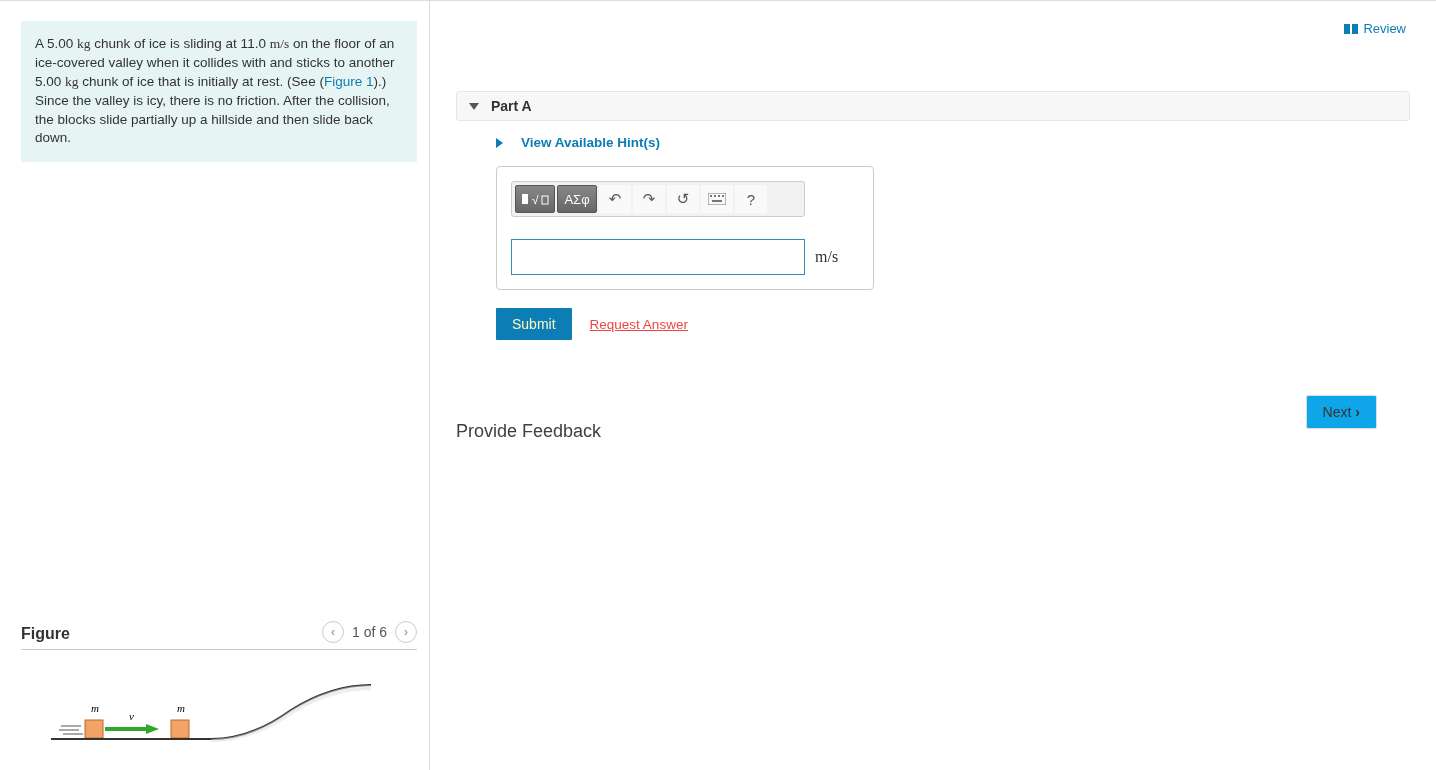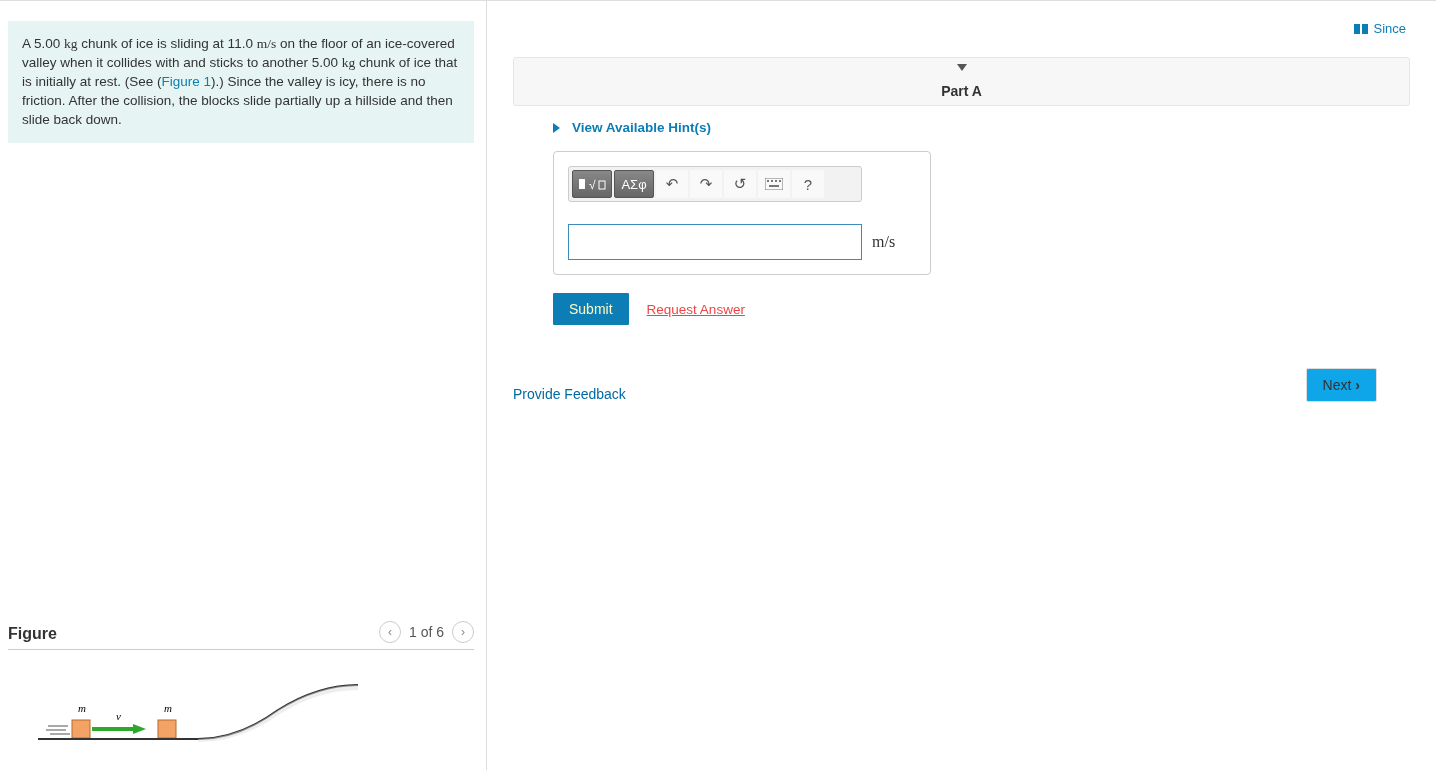--- a/index.html
+++ b/index.html
@@ -9,22 +9,22 @@
     font-size: 14px;
     color: #333;
     background: #fff;
   }
   .container {
     display: flex;
     border-top: 1px solid #ddd;
     min-height: 770px;
   }
   .left-panel {
-    width: 487px;
-    padding: 20px 12px 20px 8px;
+    width: 430px;
+    padding: 20px 12px 20px 21px;
     border-right: 1px solid #ddd;
     display: flex;
     flex-direction: column;
   }
   .problem-box {
     background: #e6f5f3;
     padding: 14px 14px;
     font-size: 13.5px;
     line-height: 1.4;
     color: #333;
@@ -70,34 +70,33 @@
     cursor:pointer;
   }
   .part-header {
     display: flex;
     align-items: center;
     gap: 12px;
     background: #f7f7f7;
     border: 1px solid #e6e6e6;
     border-radius: 3px;
     padding: 6px 12px;
-    margin-top: 36px;
-    cursor:pointer;
-    flex-direction:column;
+    margin-top: 70px;
+    cursor:pointer;
   }
   .part-header .caret {
     width:0;height:0;border-left:5px solid transparent;border-right:5px solid transparent;border-top:7px solid #555;
   }
   .part-title { font-weight: bold; }
   .part-body { padding: 14px 0 0 40px; }
   .question-text { margin-bottom: 10px; }
   .instruction { font-weight: bold; margin-bottom: 14px; }
   .hints-link {
     color: #0d7db5; font-weight: bold; font-size: 13.5px;
-    display:flex; align-items:center; gap:12px; cursor:pointer;
+    display:flex; align-items:center; gap:18px; cursor:pointer;
     margin-bottom: 16px;
   }
   .hints-link .tri {
     width:0;height:0;border-top:5px solid transparent;border-bottom:5px solid transparent;border-left:7px solid #0d7db5;
   }
   .answer-box {
     border: 1px solid #ccc;
     border-radius: 4px;
     padding: 14px;
     width: 378px;
@@ -150,21 +149,21 @@
     display:flex; align-items:center;
   }
   .action-row { display:flex; gap: 18px; align-items:center; margin-top: 18px; }
   .submit-btn {
     background: #0d7db5; color: #fef9c3; border: none;
     padding: 8px 16px; font-size: 14px; cursor:pointer;
     border-radius: 1px;
   }
   .request-link { color: #ef4444; font-weight: normal; text-decoration: underline; font-size: 13.5px; cursor:pointer;}
   .feedback-link {
-    color: #0369a1; font-size: 14px; margin-top: 19px; display:inline-block; cursor:pointer;
+    color: #404040; font-size: 18px; margin-top: 39px; display:inline-block; cursor:pointer;
   }
   .next-btn {
     position: absolute;
     right: 33px;
     background: #0ea5e9;
     border: 1px solid #ddd;
     padding: 8px 16px;
     font-size: 14px;
     color: #333;
     cursor:pointer;
@@ -219,21 +218,21 @@
       </div>
     </div>
   </div>
 
   <div class="right-panel">
     <div class="review-link">
       <svg width="14" height="12">
           <rect x="0" y="1" width="6" height="10" fill="#0d7db5"></rect>
           <rect x="8" y="1" width="6" height="10" fill="#0d7db5"></rect>
         </svg>
-      <span>Since</span>
+      <span>Review</span>
     </div>
 
     <div class="part-header">
       <div class="caret"></div>
       <span class="part-title">Part A</span>
     </div>
 
     <div class="part-body">
 
       <div class="hints-link">

